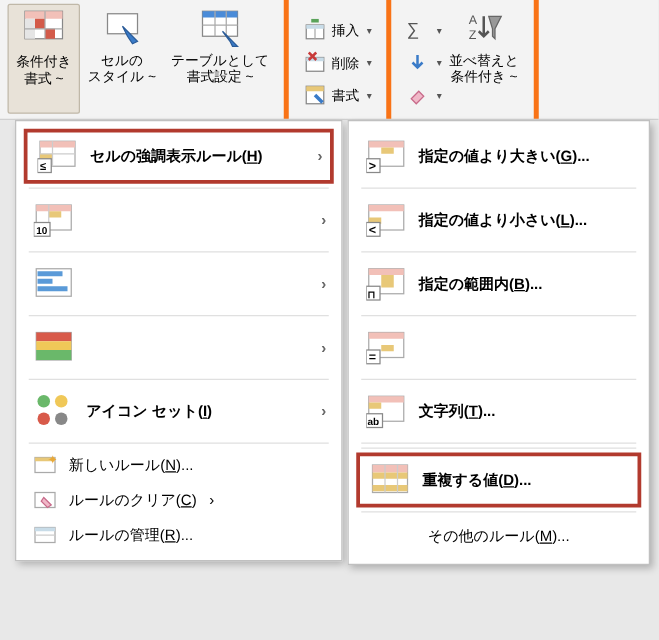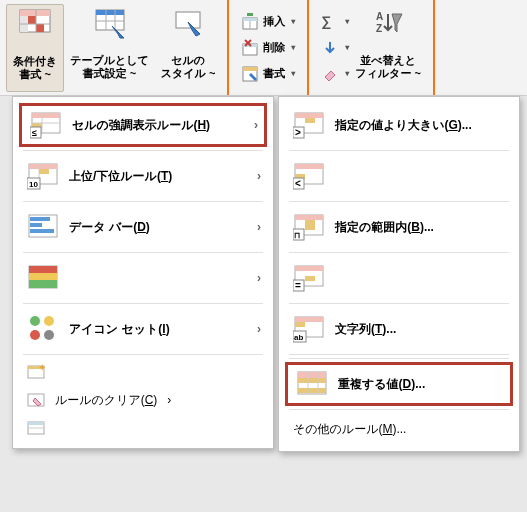--- a/index.html
+++ b/index.html
@@ -14,40 +14,39 @@
   }
   .ribbon {
     display: flex;
     align-items: flex-start;
     background: #f3f3f3;
     height: 96px;
     border-bottom: 1px solid #d0d0d0;
   }
   .ribbon-group {
     display: flex;
-    align-items: center;
+    align-items: flex-end;
     padding: 4px 6px;
-    border-right: 2px solid #f97316;
+    border-right: 4px solid #f97316;
     height: 100%;
-    font-weight: bold;
   }
   .ribbon-btn-large {
     display: flex;
     flex-direction: column;
     align-items: center;
     padding: 4px 6px;
     text-align: center;
     font-size: 11px;
     line-height: 1.2;
     min-width: 56px;
     height: 88px;
     justify-content: flex-start;
     gap: 2px;
   }
-  .ribbon-btn-large .lbl { margin-top: 12px; }
+  .ribbon-btn-large .lbl { margin-top: 2px; }
   .ribbon-btn-large.active {
     background: #e8e2d8;
     border: 1px solid #c0b8a8;
     border-radius: 2px;
   }
   .ribbon-stack {
     display: flex;
     flex-direction: column;
     gap: 0;
     padding: 2px 2px;
@@ -105,20 +104,21 @@
   .menu-item .chev {
     position: absolute;
     right: 6px;
     color: #666;
     font-size: 12px;
   }
   .highlight {
     border: 3px solid #b23a2e;
   }
   .center-item {
+    justify-content: center;
     font-weight: normal;
     height: 32px;
   }
   .u { text-decoration: underline; }
   
   .ic { width: 32px; height: 32px; flex-shrink: 0; display:inline-block; }
   .ic-s { width: 18px; height: 18px; flex-shrink: 0; display:inline-block; }
   svg { display: block; }
 </style>
 </head>
@@ -139,41 +139,41 @@
             <line x1="17" y1="1" x2="17" y2="23" stroke="#aaa"></line>
           </svg>
       </span>
       <span class="lbl" style="white-space:pre-line;">条件付き
 書式 ~</span>
     </div>
 
     <div class="ribbon-btn-large">
       <span class="ic">
         <svg viewBox="0 0 32 32">
+            <rect x="4" y="4" width="24" height="16" fill="#fff" stroke="#888"></rect>
+            <path d="M16 14 L28 26 L24 28 L20 22 Z" fill="#3a7bc8" stroke="#2a5b98"></path>
+          </svg>
+      </span>
+      <span class="lbl" style="white-space:pre-line;">セルの
+スタイル ~</span>
+    </div>
+
+    <div class="ribbon-btn-large">
+      <span class="ic">
+        <svg viewBox="0 0 32 32">
             <rect x="2" y="2" width="28" height="20" fill="#fff" stroke="#888"></rect>
             <rect x="2" y="2" width="28" height="5" fill="#4a8bd8"></rect>
             <line x1="2" y1="13" x2="30" y2="13" stroke="#aaa"></line>
             <line x1="12" y1="2" x2="12" y2="22" stroke="#aaa"></line>
             <line x1="21" y1="2" x2="21" y2="22" stroke="#aaa"></line>
             <path d="M18 18 L30 30 L26 30 L24 26 Z" fill="#3a7bc8" stroke="#2a5b98"></path>
           </svg>
       </span>
       <span class="lbl" style="white-space:pre-line;">テーブルとして
 書式設定 ~</span>
-    </div>
-
-    <div class="ribbon-btn-large">
-      <span class="ic">
-        <svg viewBox="0 0 32 32">
-            <rect x="4" y="4" width="24" height="16" fill="#fff" stroke="#888"></rect>
-            <path d="M16 14 L28 26 L24 28 L20 22 Z" fill="#3a7bc8" stroke="#2a5b98"></path>
-          </svg>
-      </span>
-      <span class="lbl" style="white-space:pre-line;">セルの
-スタイル ~</span>
     </div>
   </div>
 
   <div class="ribbon-group">
     <div class="ribbon-stack">
       <div class="ribbon-btn-small">
         <span class="ic-s">
             <svg viewBox="0 0 18 18">
               <rect x="2" y="5" width="14" height="11" fill="#fff" stroke="#888"></rect>
               <rect x="2" y="5" width="14" height="3" fill="#c8dce8"></rect>
@@ -237,21 +237,21 @@
     <div class="ribbon-btn-large">
       <span class="ic">
           <svg viewBox="0 0 32 32">
             <text x="4" y="12" font-size="10" fill="#555">A</text>
             <text x="4" y="24" font-size="10" fill="#555">Z</text>
             <path d="M16 6 L16 22 M12 18 L16 22 L20 18" stroke="#555" fill="none" stroke-width="2"></path>
             <path d="M20 6 L30 6 L25 16 L25 24 L23 22 L23 16 Z" fill="#999" stroke="#666"></path>
           </svg>
         </span>
       <span class="lbl" style="white-space:pre-line;">並べ替えと
-フィルター ~</span>
+条件付き ~</span>
     </div>
 
   </div>
 </div>
 
 <div class="menu menu1">
   <div class="menu-item highlight">
     <span class="ic">
         <svg viewBox="0 0 32 32">
           <rect x="2" y="4" width="28" height="20" fill="#fff" stroke="#aaa"></rect>
@@ -272,35 +272,33 @@
     <span class="ic">
         <svg viewBox="0 0 32 32">
           <rect x="2" y="4" width="28" height="20" fill="#fff" stroke="#aaa"></rect>
           <rect x="2" y="4" width="28" height="5" fill="#f2c0b8"></rect>
           <rect x="12" y="9" width="10" height="5" fill="#e8c878"></rect>
           <line x1="12" y1="4" x2="12" y2="24" stroke="#ccc"></line>
           <rect x="0" y="18" width="13" height="11" fill="#fff" stroke="#888"></rect>
           <text x="2" y="27" font-size="8">10</text>
         </svg>
       </span>
-    <span>上位/下位ルール(<span class="u">T</span>)</span>
     <span class="chev">›</span>
   </div>
   <div class="menu-sep"></div>
 
   <div class="menu-item">
     <span class="ic">
         <svg viewBox="0 0 32 32">
           <rect x="2" y="4" width="28" height="22" fill="#fff" stroke="#aaa"></rect>
           <rect x="3" y="6" width="20" height="4" fill="#5a9ad8"></rect>
           <rect x="3" y="12" width="12" height="4" fill="#5a9ad8"></rect>
           <rect x="3" y="18" width="24" height="4" fill="#5a9ad8"></rect>
         </svg>
       </span>
-    <span>データ バー(<span class="u">D</span>)</span>
     <span class="chev">›</span>
   </div>
   <div class="menu-sep"></div>
 
   <div class="menu-item">
     <span class="ic">
         <svg viewBox="0 0 32 32">
           <rect x="2" y="4" width="28" height="22" fill="#fff" stroke="#aaa"></rect>
           <rect x="2" y="4" width="28" height="7" fill="#d85a4a"></rect>
           <rect x="2" y="11" width="28" height="7" fill="#f0c858"></rect>
@@ -326,39 +324,41 @@
   <div class="menu-sep"></div>
 
   <div class="menu-item-thin">
     <span class="ic-s">
         <svg viewBox="0 0 18 18">
           <rect x="1" y="3" width="16" height="12" fill="#fff" stroke="#aaa"></rect>
           <rect x="1" y="3" width="16" height="3" fill="#e8c878"></rect>
           <text x="11" y="8" font-size="10" fill="#e8a838">✦</text>
         </svg>
       </span>
+    <span>新しいルール(<span class="u">N</span>)...</span>
   </div>
   <div class="menu-item-thin">
     <span class="ic-s">
         <svg viewBox="0 0 18 18">
           <rect x="1" y="3" width="16" height="12" fill="#fff" stroke="#aaa"></rect>
           <path d="M8 7 L14 13 L11 15 L6 10 Z" fill="#f0b8c8" stroke="#c86a8a"></path>
         </svg>
       </span>
     <span>ルールのクリア(<span class="u">C</span>)</span>
     <span class="chev">›</span>
   </div>
   <div class="menu-item-thin">
     <span class="ic-s">
         <svg viewBox="0 0 18 18">
           <rect x="1" y="3" width="16" height="12" fill="#fff" stroke="#aaa"></rect>
           <rect x="1" y="3" width="16" height="3" fill="#c8dce8"></rect>
           <line x1="1" y1="9" x2="17" y2="9" stroke="#ccc"></line>
         </svg>
       </span>
+    <span>ルールの管理(<span class="u">R</span>)...</span>
   </div>
 </div>
 
 <div class="menu menu2">
   <div class="menu-item">
     <span class="ic">
         <svg viewBox="0 0 32 32">
           <rect x="2" y="4" width="28" height="20" fill="#fff" stroke="#aaa"></rect>
           <rect x="2" y="4" width="28" height="5" fill="#f2c0b8"></rect>
           <rect x="12" y="9" width="10" height="5" fill="#e8c878"></rect>
@@ -373,20 +373,21 @@
   <div class="menu-item">
     <span class="ic">
         <svg viewBox="0 0 32 32">
           <rect x="2" y="4" width="28" height="20" fill="#fff" stroke="#aaa"></rect>
           <rect x="2" y="4" width="28" height="5" fill="#f2c0b8"></rect>
           <rect x="2" y="14" width="10" height="5" fill="#e8c878"></rect>
           <rect x="0" y="18" width="11" height="11" fill="#fff" stroke="#888"></rect>
           <text x="2" y="27" font-size="10">&lt;</text>
         </svg>
       </span>
+    <span>指定の値より小さい(<span class="u">L</span>)...</span>
   </div>
   <div class="menu-sep"></div>
 
   <div class="menu-item">
     <span class="ic">
         <svg viewBox="0 0 32 32">
           <rect x="2" y="4" width="28" height="20" fill="#fff" stroke="#aaa"></rect>
           <rect x="2" y="4" width="28" height="5" fill="#f2c0b8"></rect>
           <rect x="12" y="9" width="10" height="10" fill="#e8c878"></rect>
           <rect x="0" y="18" width="11" height="11" fill="#fff" stroke="#888"></rect>

